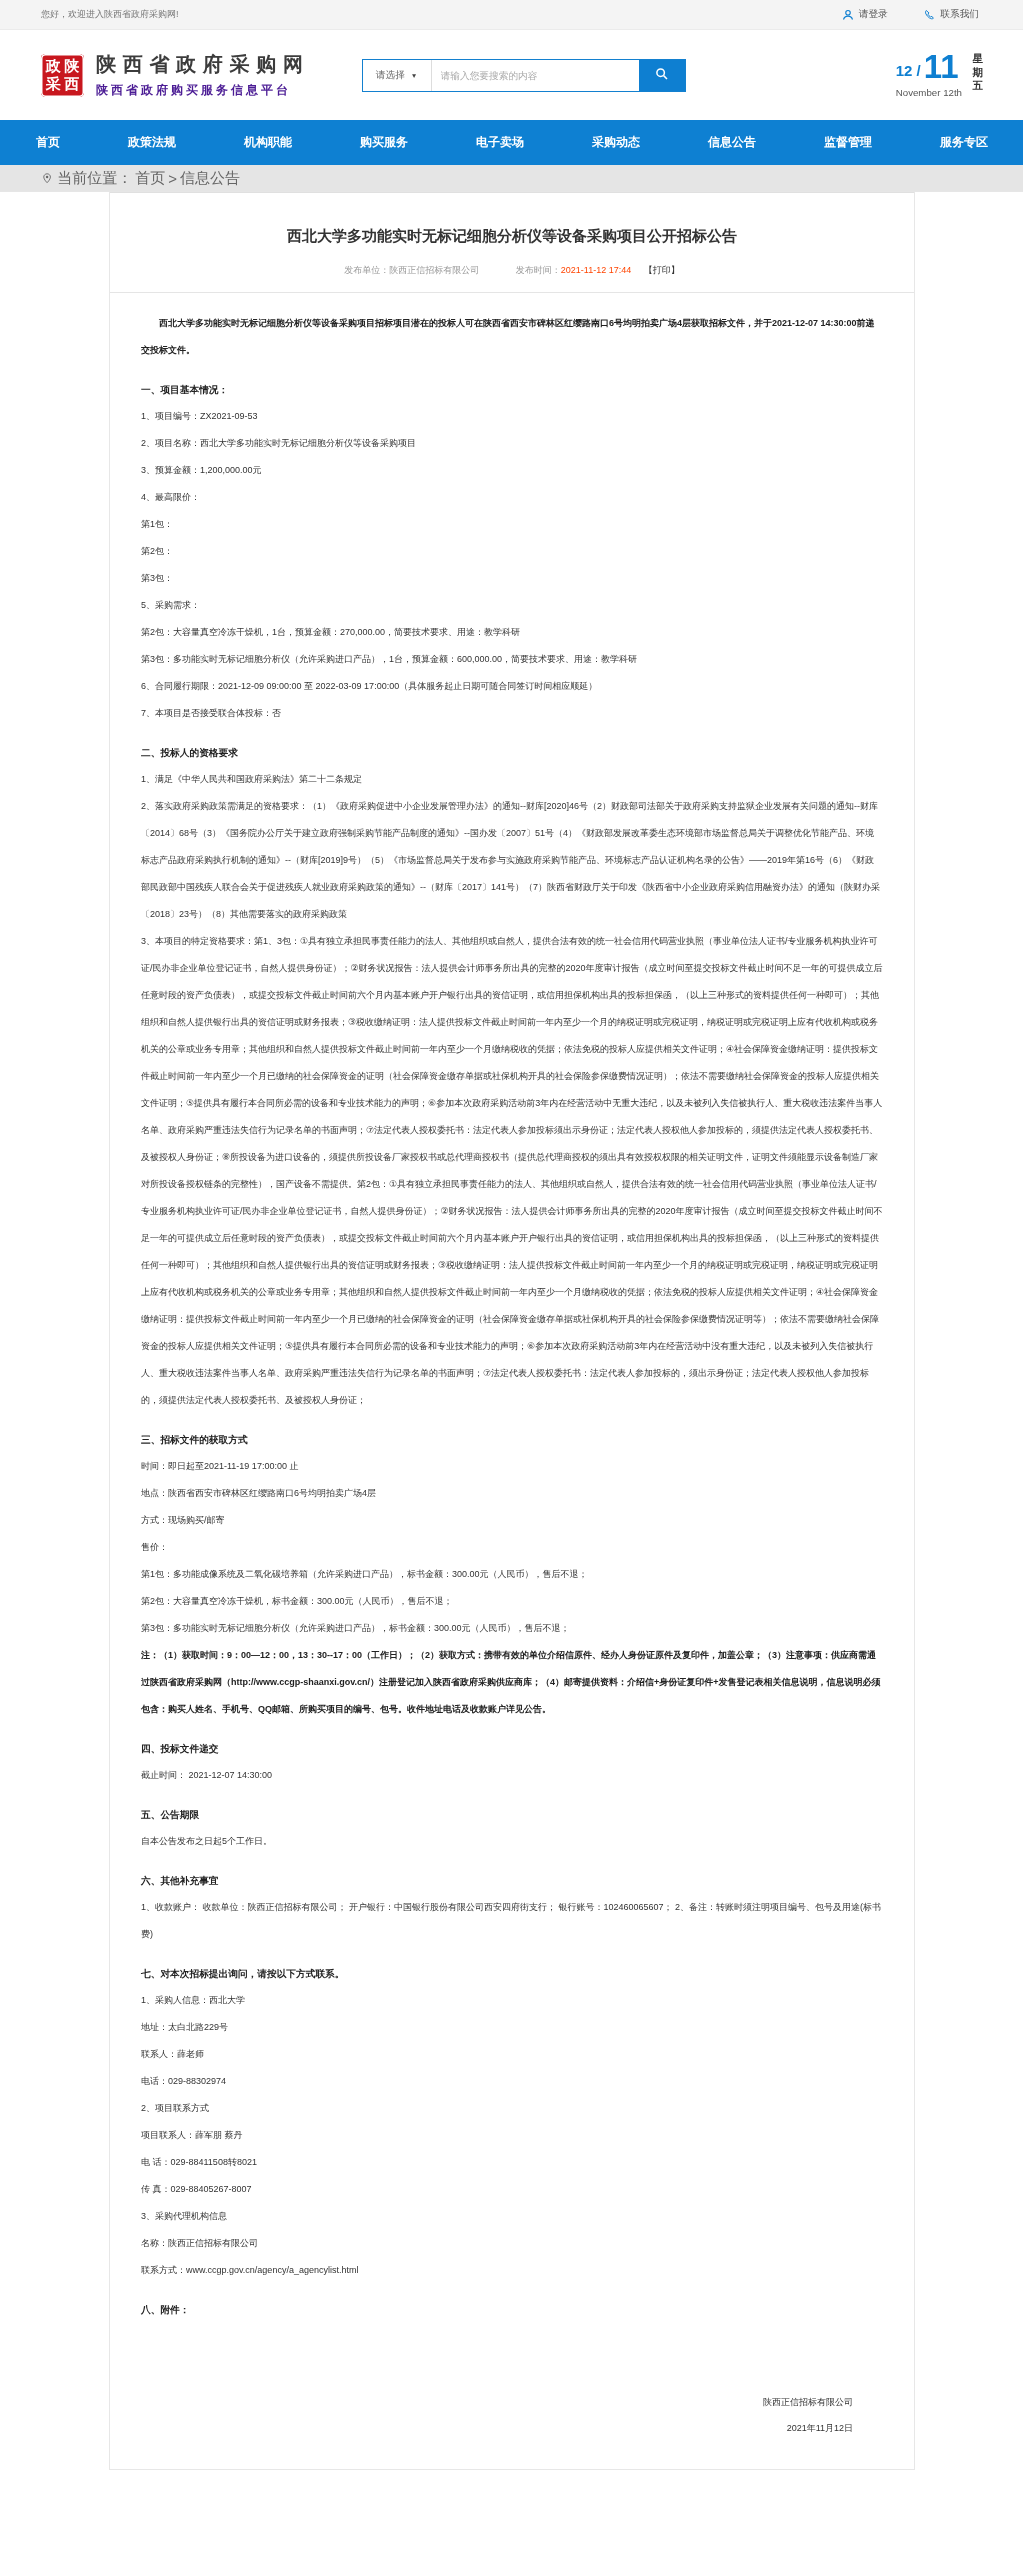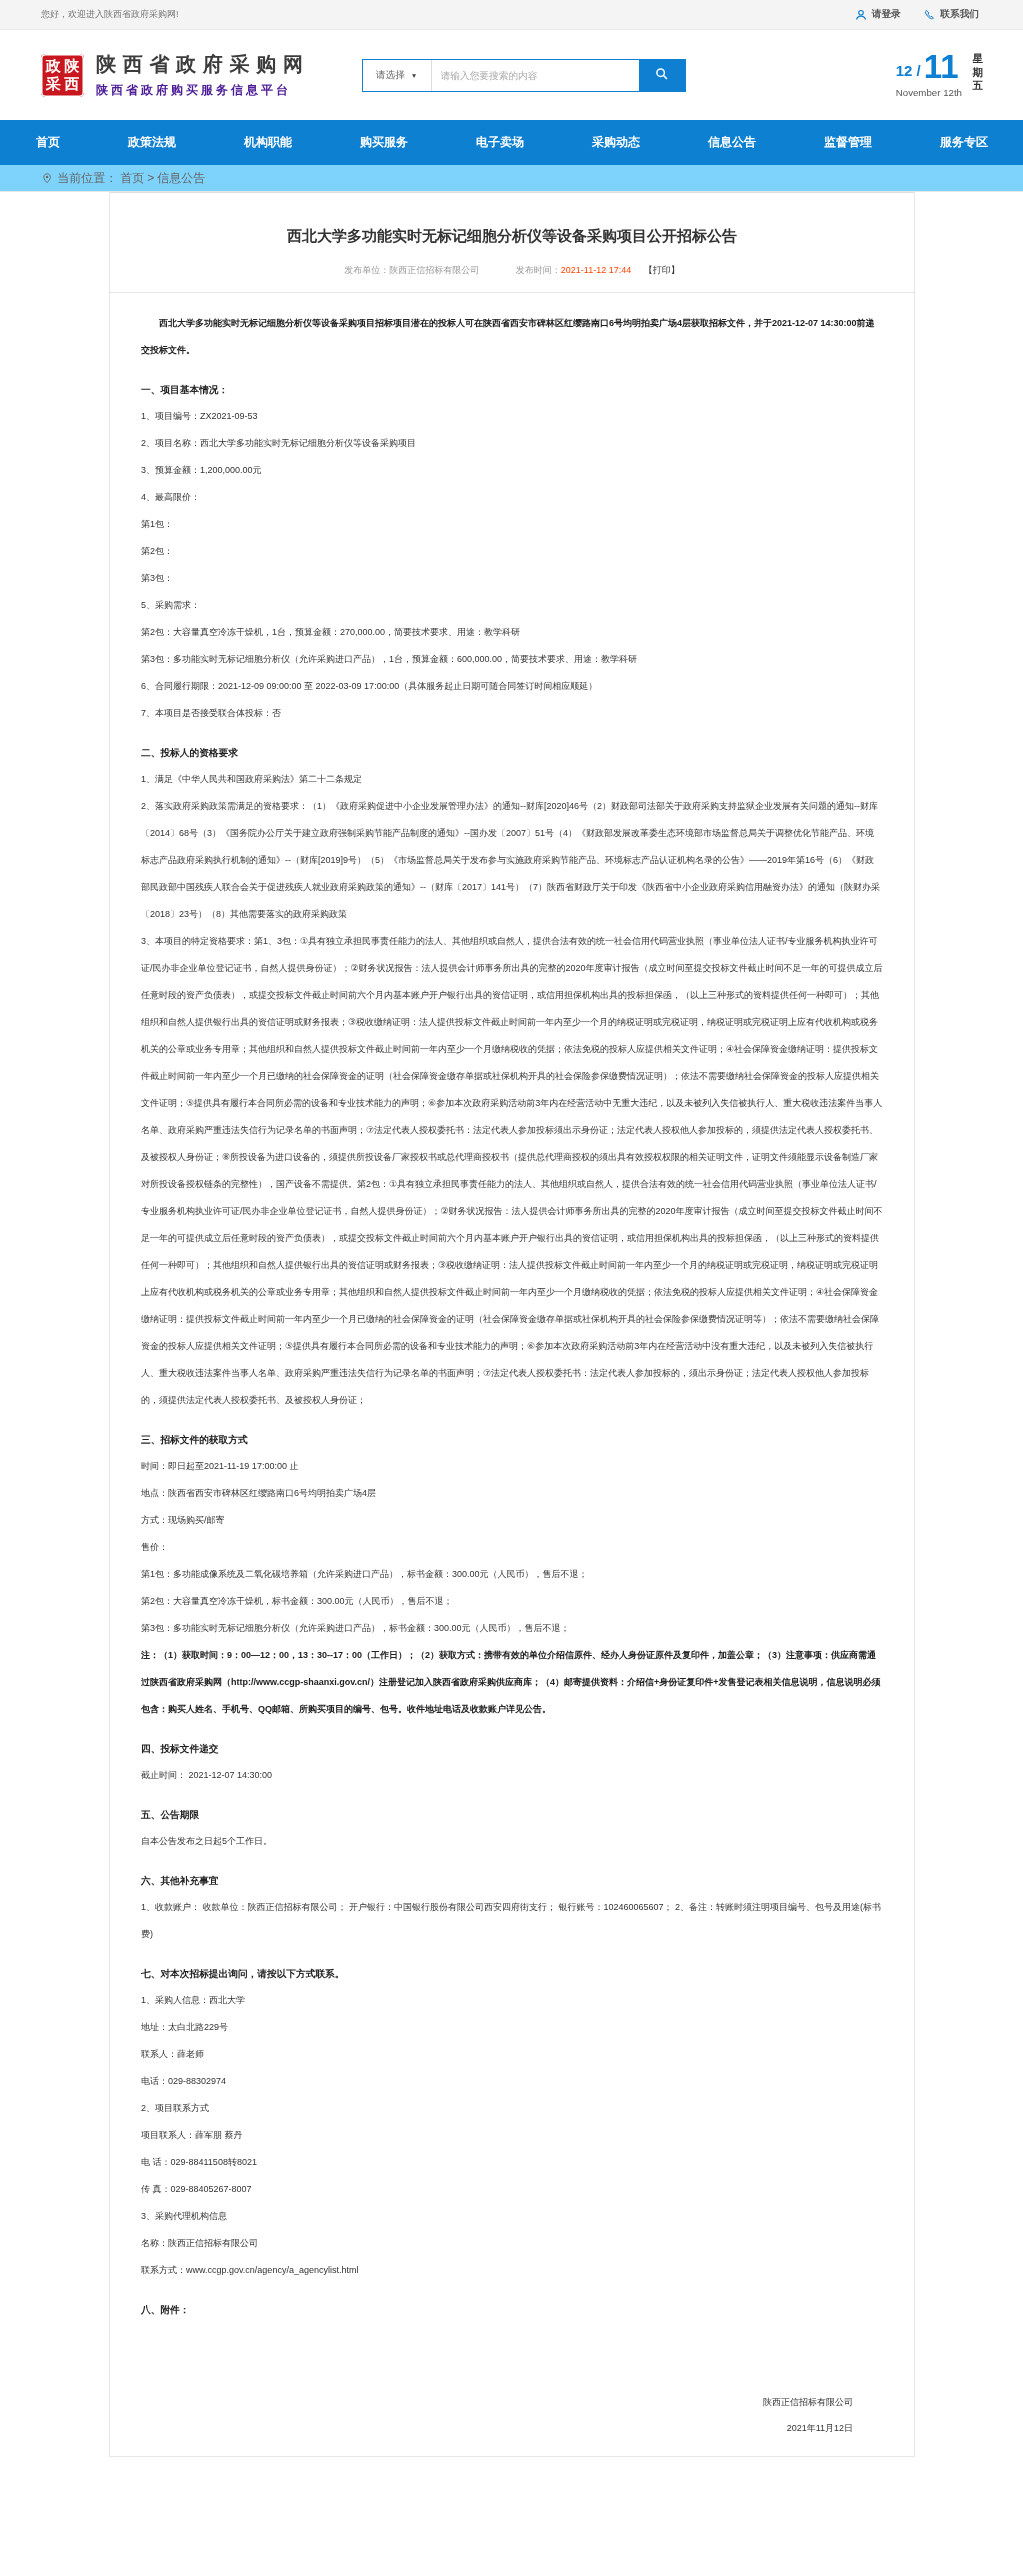--- a/index.html
+++ b/index.html
@@ -1,21 +1,21 @@
 <!DOCTYPE html>
 <html style="font-size:12px"><head>
 <meta charset="utf-8">
 <style>
   * { margin:0; padding:0; box-sizing:border-box; }
   body { background:#fff; font-family:"Liberation Sans","DejaVu Sans",sans-serif; width:1024px; }
 
   
   .topbar { height:30px; background:#f4f4f4; border-bottom:0.7px solid #ebebeb; display:flex; align-items:center; justify-content:space-between; padding:0 45px 0 41px; }
   .topbar .welcome { font-size:9px; color:#777; }
-  .topbar-right { display:flex; align-items:flex-start; gap:23px;font-weight:bold; }
+  .topbar-right { display:flex; align-items:flex-start; gap:36px; }
   .topbar-link { display:flex; align-items:center; gap:4.5px; font-size:9.7px; color:#555; cursor:pointer; }
   .topbar-link svg { display:block; }
 
   
   .header { height:90px; display:flex; align-items:center; padding:0 41px; background:#fff; }
   .logo-box { width:43px; height:43px; background:#c8171e; border-radius:4.5px; display:grid; grid-template-columns:1fr 1fr; place-items:center; padding:3px; box-shadow:inset 0 0 0 1.5px #fff, inset 0 0 0 3px #c8171e; }
   .logo-box span { color:#fff; font-weight:bold; font-size:15px; line-height:18px; }
   .site-titles { margin-left:12px; }
   .site-title { font-size:20px; font-weight:bold; color:#3c3c3c; letter-spacing:6.7px; }
   .site-subtitle { font-size:12px; font-weight:bold; color:#4c1d95; letter-spacing:3px; margin-top:4.5px; }
@@ -34,26 +34,26 @@
   .date-day { font-size:33px; line-height:30px; }
   .date-en { margin-top:4.5px; font-size:9.7px; color:#555; }
   .weekday { display:flex; flex-direction:column; font-size:10.5px; font-weight:bold; color:#333; line-height:13.5px; }
 
   
   .nav { height:45px; background:#0e80d2; display:flex; align-items:center; }
   .nav-inner { width:967px; margin:0 auto; display:flex; justify-content:space-between; }
   .nav-inner div { color:#fff; font-size:12px; font-weight:bold; cursor:pointer; padding:0 7.5px; line-height:45px; }
 
   
-  .breadcrumb { height:27px; background:#7dd3fc; border-bottom:0.7px solid #e6e6e6; display:flex; align-items:center; padding:0 43px; font-size:12px; color:#666; gap:3px; }
+  .breadcrumb { height:27px; background:#e5e5e5; border-bottom:0.7px solid #e6e6e6; display:flex; align-items:center; padding:0 43px; font-size:15px; color:#666; gap:3px; }
   .breadcrumb .pin { margin-right:3px; display:flex; }
   .breadcrumb a { color:#666; text-decoration:none; cursor:pointer; }
 
   
-  .panel { width:806px; margin:0 auto; border:0.7px solid #e7e7e7; border-top:none; background:#fff; padding:0 31px 15px; }
+  .panel { width:806px; margin:0 auto; border:0.7px solid #e7e7e7; border-top:none; background:#fff; padding:0 31px 28px; }
   .panel-topline { height:0.7px; background:#e0e0e0; margin:0 -31px; }
   .art-title { margin-top:34px; text-align:center; font-size:15px; font-weight:bold; color:#333; }
   .art-meta { margin:18px 0 15px; text-align:center; font-size:9px; color:#999; }
   .art-meta .t-red { color:#ff4400; }
   .art-meta .print { color:#333; margin-left:10px; cursor:pointer; }
   .art-meta .seg { margin-left:34px; }
   .meta-divider { height:0.7px; background:#e5e5e5; margin:0 -31px; }
 
   .art-body { margin-top:18px; }
   .art-body div { font-size:9px; color:#333; line-height:27px; }

